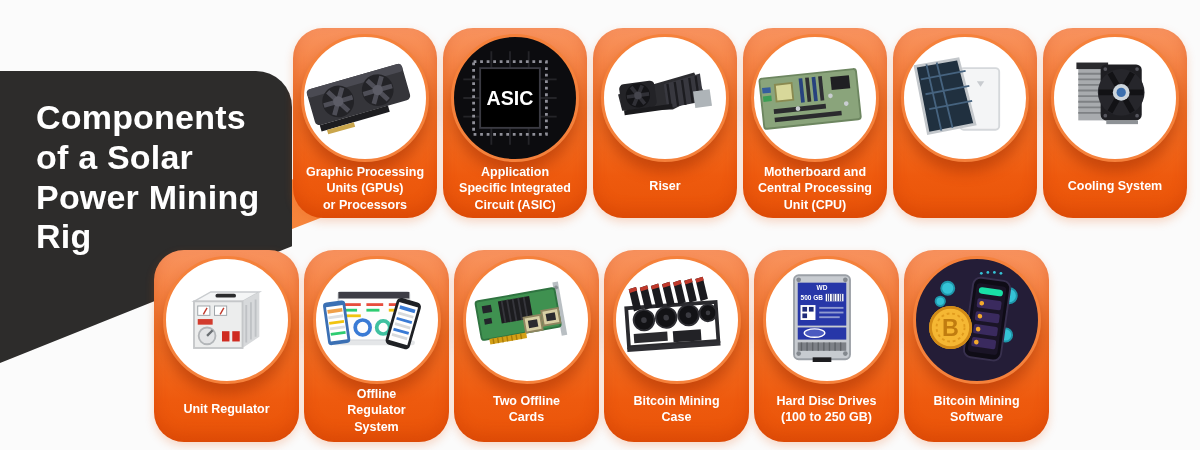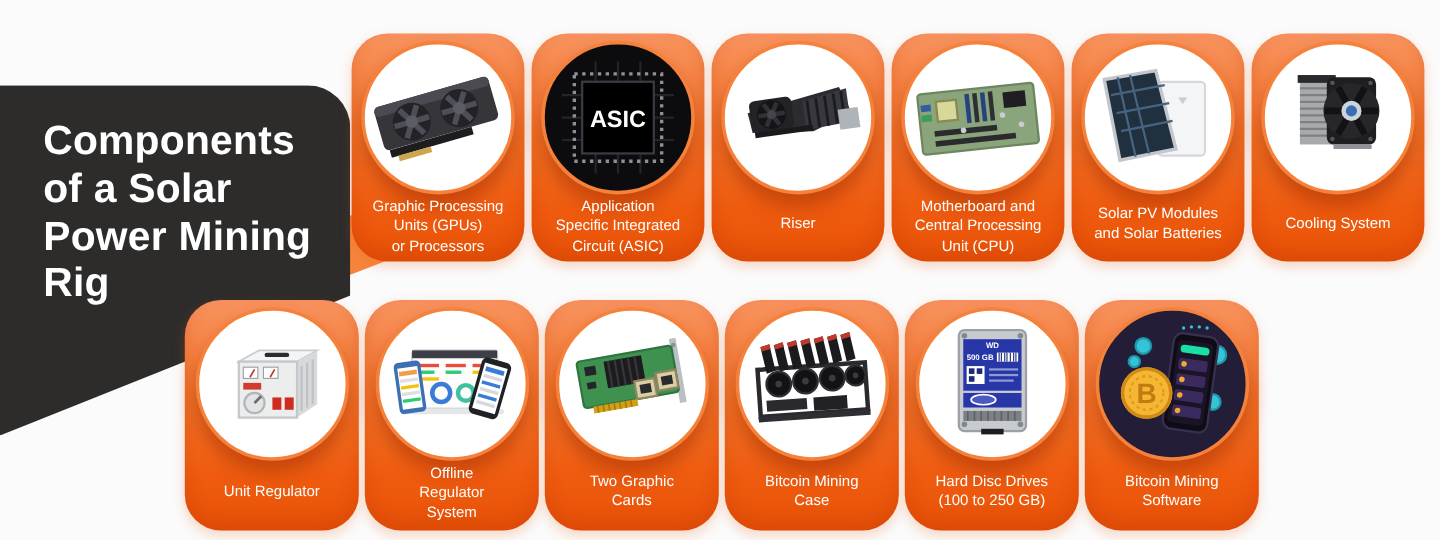--- a/index.html
+++ b/index.html
@@ -16,26 +16,26 @@
   .title span{display:block;}
   .row{position:absolute;display:flex;}
   .row-top{left:293px;top:28px;gap:6px;}
   .row-bottom{left:154px;top:250px;gap:5px;}
   .card{width:144px;height:190px;border-radius:30px;flex:none;
     background:linear-gradient(180deg,#f8935f 0%,#f4762a 42%,#ee5a0e 78%,#e95408 100%);
     display:flex;flex-direction:column;align-items:center;
     box-shadow:0 4px 10px rgba(233,90,20,.22), inset 0 -8px 14px rgba(185,45,0,.28);}
   .row-bottom .card{width:145px;height:192px;}
   .circle{width:122px;height:122px;margin-top:6px;border-radius:50%;background:#ffffff;
-    border:3px solid #f5813b;flex:none;display:flex;align-items:center;justify-content:center;
+    border:3px solid #f5813b;flex:none;display:flex;align-items:center;
     overflow:hidden;box-shadow:0 10px 14px rgba(150,40,0,.45);}
   .circle.dark-a{background:#0c0c0f;}
   .circle.dark-b{background:#241d37;}
   .label{flex:1;display:flex;align-items:center;justify-content:center;text-align:center;
-    color:#ffffff;font-weight:400;font-size:12.5px;line-height:1.3;white-space:pre-line;
+    color:#ffffff;font-weight:700;font-size:12.5px;line-height:1.3;white-space:pre-line;
     padding:2px 4px 10px;}
   svg.art{display:block;}
 </style>
 </head>
 <body>
 
 <div class="canvas">
 
   <div class="accent-stripe"></div>
 
@@ -133,22 +133,20 @@
 
     <div class="card">
       <div class="circle">
         <svg class="art" width="112" height="112" viewBox="0 0 120 120">
           <rect x="60" y="28" width="42" height="66" rx="4" fill="#f4f5f6" stroke="#d5d8db" stroke-width="2"></rect>
           <polygon points="78,42 86,42 82,48" fill="#c9ccd0"></polygon>
           <polygon points="12,26 58,18 76,88 26,98" fill="#20303f" stroke="#c3c7cb" stroke-width="3"></polygon>
           <path d="M18 40 L66 31 M23 56 L70 47 M27 72 L73 63 M35 22 L52 92 M24 24 L40 95" stroke="#46637f" stroke-width="2"></path>
         </svg>
       </div>
-      <div class="label">Solar PV Modules
-and Solar Batteries</div>
     </div>
 
     <div class="card">
       <div class="circle">
         <svg class="art" width="112" height="112" viewBox="0 0 120 120">
           <rect x="26" y="28" width="30" height="56" fill="#a8abae"></rect>
           <path d="M26 34H56M26 40H56M26 46H56M26 52H56M26 58H56M26 64H56M26 70H56M26 76H56" stroke="#7e8184" stroke-width="2"></path>
           <rect x="24" y="22" width="34" height="7" fill="#2a2a2e"></rect>
           <rect x="50" y="24" width="44" height="60" rx="6" fill="#1e1e22"></rect>
           <circle cx="72" cy="54" r="25" fill="#26262b"></circle>
@@ -246,21 +244,21 @@
             <rect x="20" y="52" width="8" height="6" fill="#23252a"></rect>
             <rect x="62" y="58" width="18" height="16" fill="#d8cfa4" stroke="#8f8560" stroke-width="2"></rect>
             <rect x="66" y="62" width="10" height="8" fill="#2b2b2e"></rect>
             <rect x="82" y="54" width="18" height="16" fill="#d8cfa4" stroke="#8f8560" stroke-width="2"></rect>
             <rect x="86" y="58" width="10" height="8" fill="#2b2b2e"></rect>
             <rect x="22" y="74" width="40" height="6" fill="#d4a017"></rect>
             <path d="M26 74V80M31 74V80M36 74V80M41 74V80M46 74V80M51 74V80M56 74V80" stroke="#a87b0a" stroke-width="1.5"></path>
           </g>
         </svg>
       </div>
-      <div class="label">Two Graphic
+      <div class="label">Two Offline
 Cards</div>
     </div>
 
     <div class="card">
       <div class="circle">
         <svg class="art" width="112" height="112" viewBox="0 0 120 120">
           <g transform="rotate(-4 60 60)">
             <rect x="12" y="44" width="96" height="42" fill="none" stroke="#2a2a2e" stroke-width="4"></rect>
             <g fill="#1b1b1f">
               <polygon points="16,24 24,22 28,46 20,48"></polygon>

